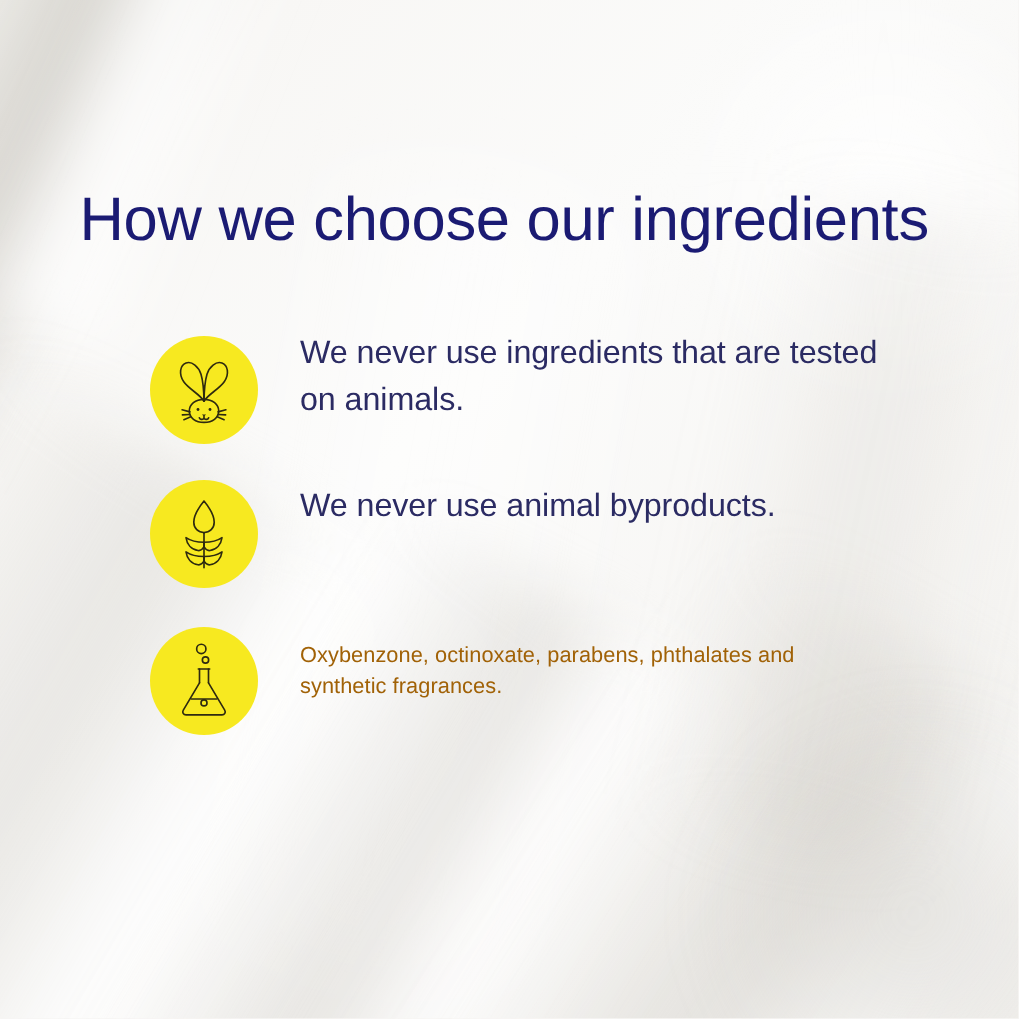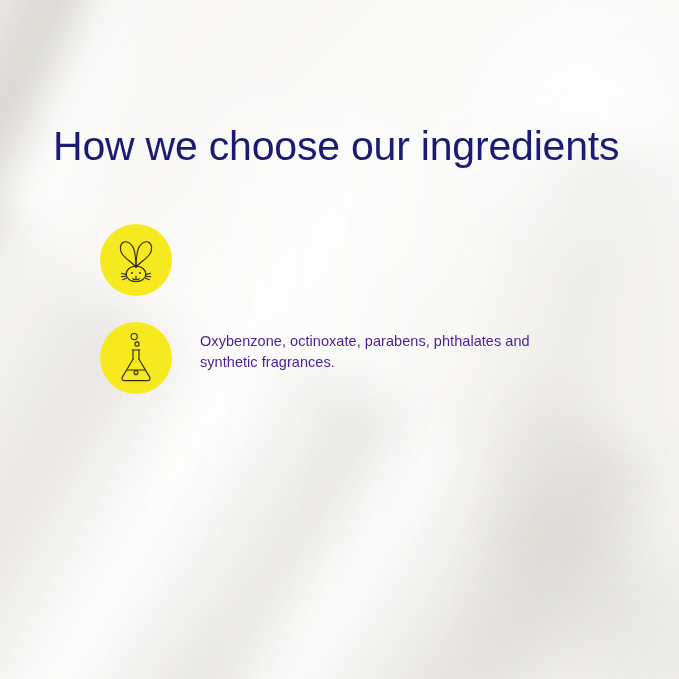--- a/index.html
+++ b/index.html
@@ -190,21 +190,21 @@
     color: #2b2b63;
     letter-spacing: -0.05px;
     max-width: 400px;
   }
 
   .row-text p.sub {
     margin: 9px 0 0 0;
     font-size: 14.5px;
     font-weight: 400;
     line-height: 1.45;
-    color: #4c1d95;
+    color: #a16207;
     letter-spacing: 0.05px;
     max-width: 360px;
   }
 
   
   .row-1 .badge { margin-top: 8px; }
   .row-2 .badge { margin-top: 2px; }
   .row-3 .badge { margin-top: 4px; }
 </style>
 </head>
@@ -257,22 +257,60 @@
 
               <path d="M23 41.7 L23 42.8 M23 42.8 C 21.8 44.2 20.2 43.6 19.9 42.5
                        M23 42.8 C 24.2 44.2 25.8 43.6 26.1 42.5"></path>
 
               <path d="M13.6 38.6 L8.4 37.2 M13.4 40.3 L8.6 40.6 M13.8 42.0 L9.6 43.8"></path>
 
               <path d="M32.4 38.6 L37.6 37.2 M32.6 40.3 L37.4 40.6 M32.2 42.0 L36.4 43.8"></path>
             </svg>
           </span>
         </div>
+        <div class="row-text">
+          <p class="lead">We never use ingredients that are tested on animals.</p>
+        </div>
       </div>
 
+      <div class="row row-2">
+        <div class="badge">
+          <span>
+            <svg width="42" height="50" viewBox="0 0 42 50" fill="none" stroke="#2e2a10" stroke-width="1.1" stroke-linecap="round" stroke-linejoin="round">
+
+              <path d="M21 3
+                       C 16.5 8.5 14.2 13.2 14.2 17.2
+                       C 14.2 21.3 17.2 24.0 21 24.0
+                       C 24.8 24.0 27.8 21.3 27.8 17.2
+                       C 27.8 13.2 25.5 8.5 21 3 Z"></path>
+
+              <path d="M21 24.5 L21 47.5"></path>
+
+              <path d="M21 30.5 C 16.5 30.5 12.2 29.6 9.0 27.4
+                       C 9.6 31.9 12.6 35.3 17.0 36.0
+                       C 18.7 36.3 20.0 35.2 21 33.6 Z"></path>
+
+              <path d="M21 30.5 C 25.5 30.5 29.8 29.6 33.0 27.4
+                       C 32.4 31.9 29.4 35.3 25.0 36.0
+                       C 23.3 36.3 22.0 35.2 21 33.6 Z"></path>
+
+              <path d="M21 40.0 C 16.5 40.0 12.2 39.1 9.0 36.9
+                       C 9.6 41.4 12.6 44.8 17.0 45.5
+                       C 18.7 45.8 20.0 44.7 21 43.1 Z"></path>
+
+              <path d="M21 40.0 C 25.5 40.0 29.8 39.1 33.0 36.9
+                       C 32.4 41.4 29.4 44.8 25.0 45.5
+                       C 23.3 45.8 22.0 44.7 21 43.1 Z"></path>
+            </svg>
+          </span>
+        </div>
+        <div class="row-text">
+          <p class="lead">We never use animal byproducts.</p>
+        </div>
+      </div>
 
       <div class="row row-3">
         <div class="badge">
           <span>
             <svg width="42" height="52" viewBox="0 0 42 52" fill="none" stroke="#2e2a10" stroke-width="1.1" stroke-linecap="round" stroke-linejoin="round">
 
               <circle cx="19.2" cy="4.6" r="3.1"></circle>
               <circle cx="22.0" cy="12.0" r="2.1"></circle>
 
               <path d="M18.0 18.0 L18.0 27.2 M24.0 18.0 L24.0 27.2"></path>

